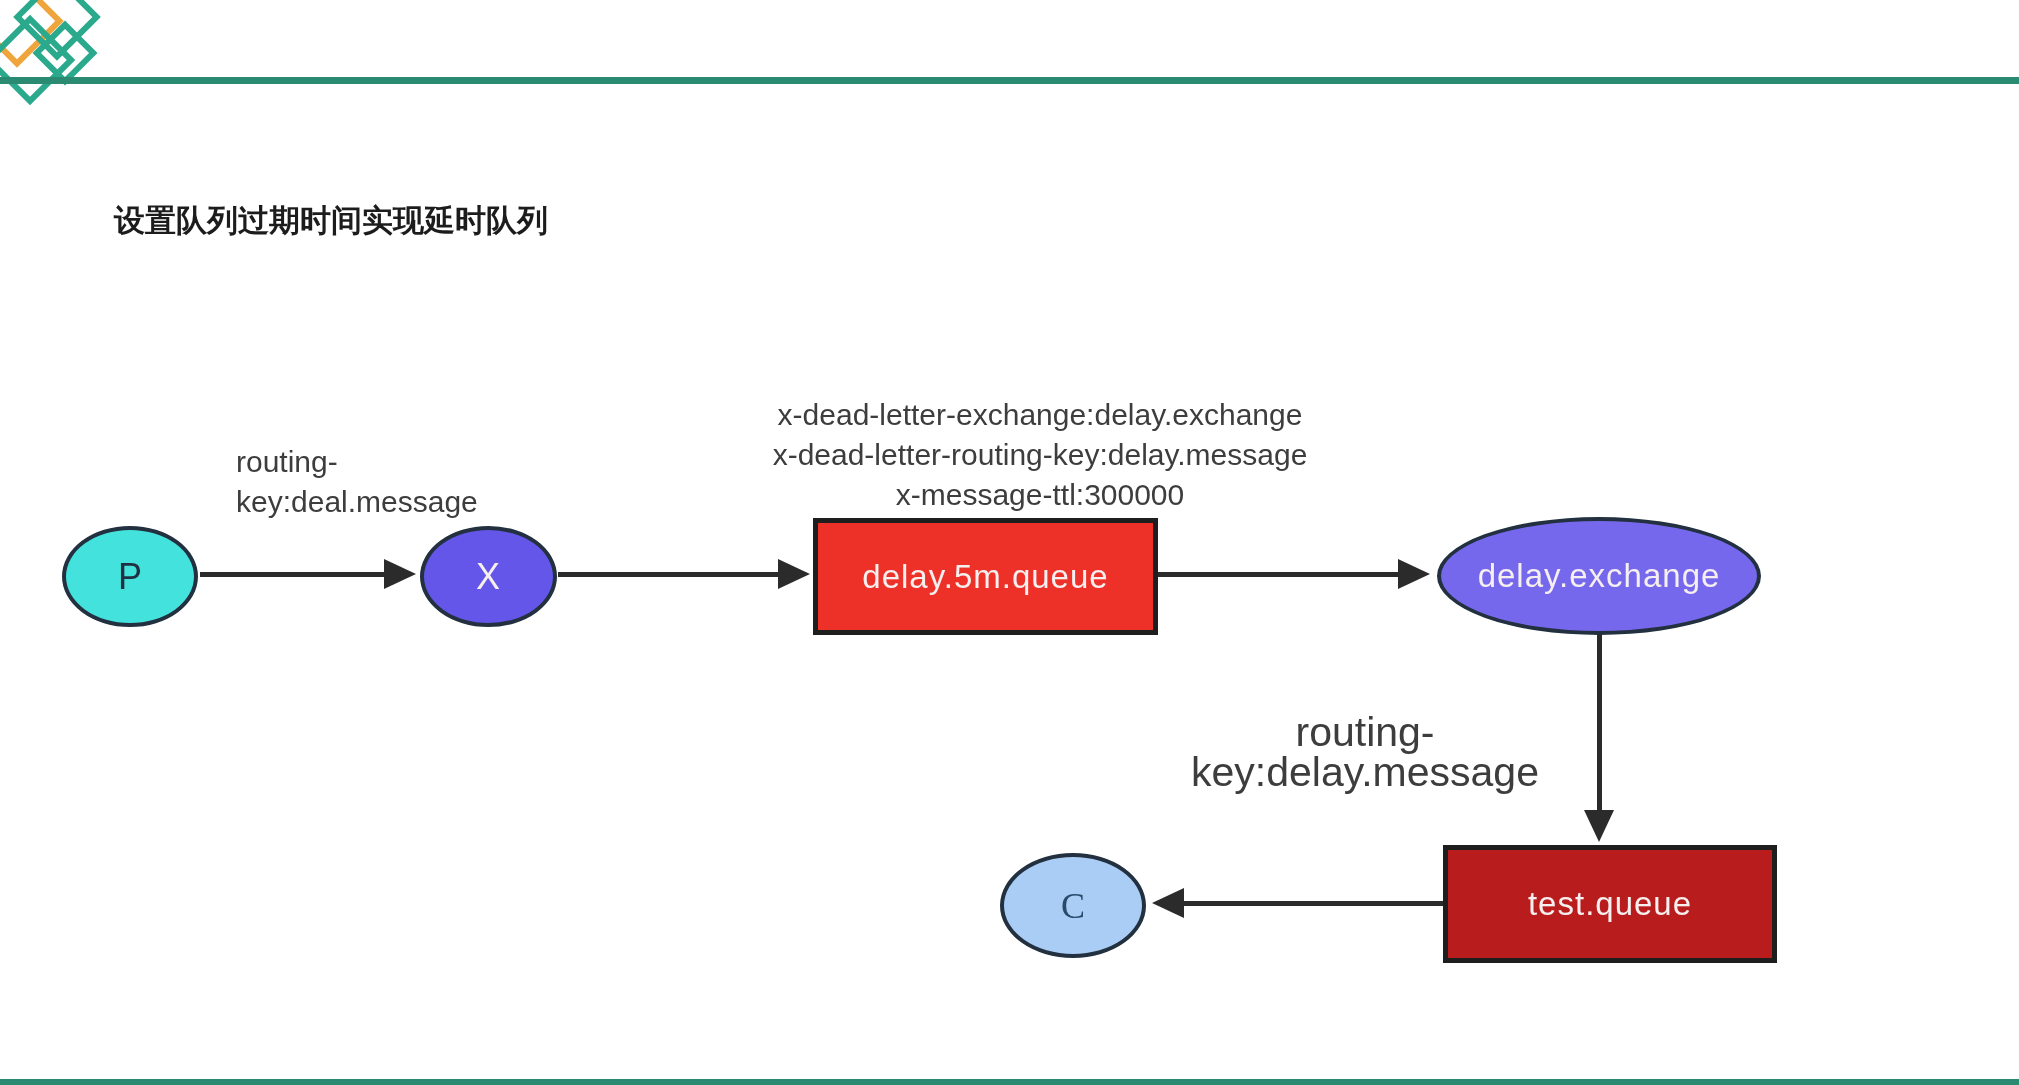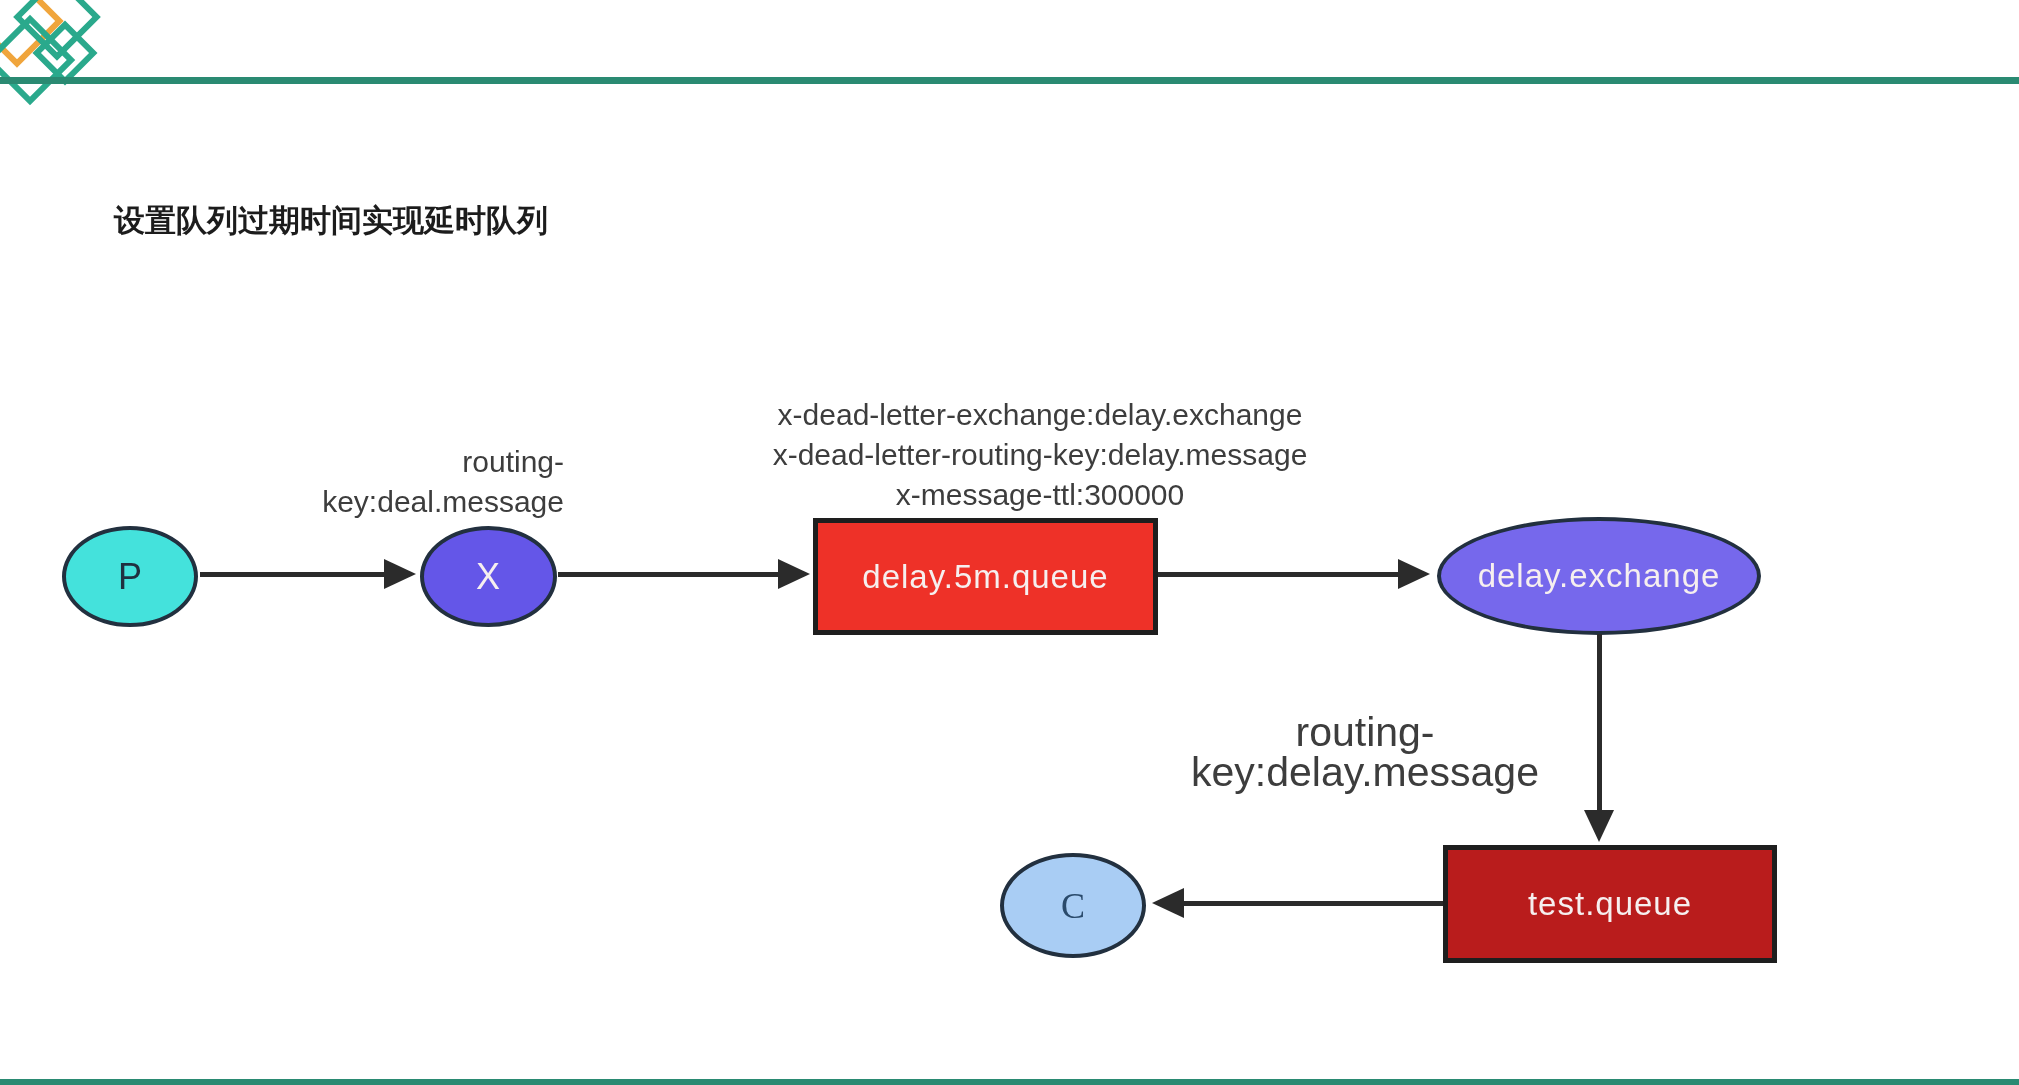--- a/index.html
+++ b/index.html
@@ -80,21 +80,21 @@
     <div class="diamond d-teal" style="left:-2px;top:28px;width:52px;height:52px;"></div>
     <div class="diamond d-teal" style="left:42px;top:30px;width:34px;height:34px;"></div>
   </div>
 
   <div class="header-rule"></div>
   <div class="bottom-rule"></div>
 
 
   <div class="subtitle">设置队列过期时间实现延时队列</div>
 
-  <div class="diag-label" style="left:244px;top:442px;width:320px;text-align:right;">
+  <div class="diag-label" style="left:236px;top:442px;width:320px;text-align:left;">
     <div>routing-</div>
     <div>key:deal.message</div>
   </div>
 
   <div class="diag-label" style="left:690px;top:370px;width:700px;text-align:center;margin-top:25px;">
     <div>x-dead-letter-exchange:delay.exchange</div>
     <div>x-dead-letter-routing-key:delay.message</div>
     <div>x-message-ttl:300000</div>
   </div>
 

